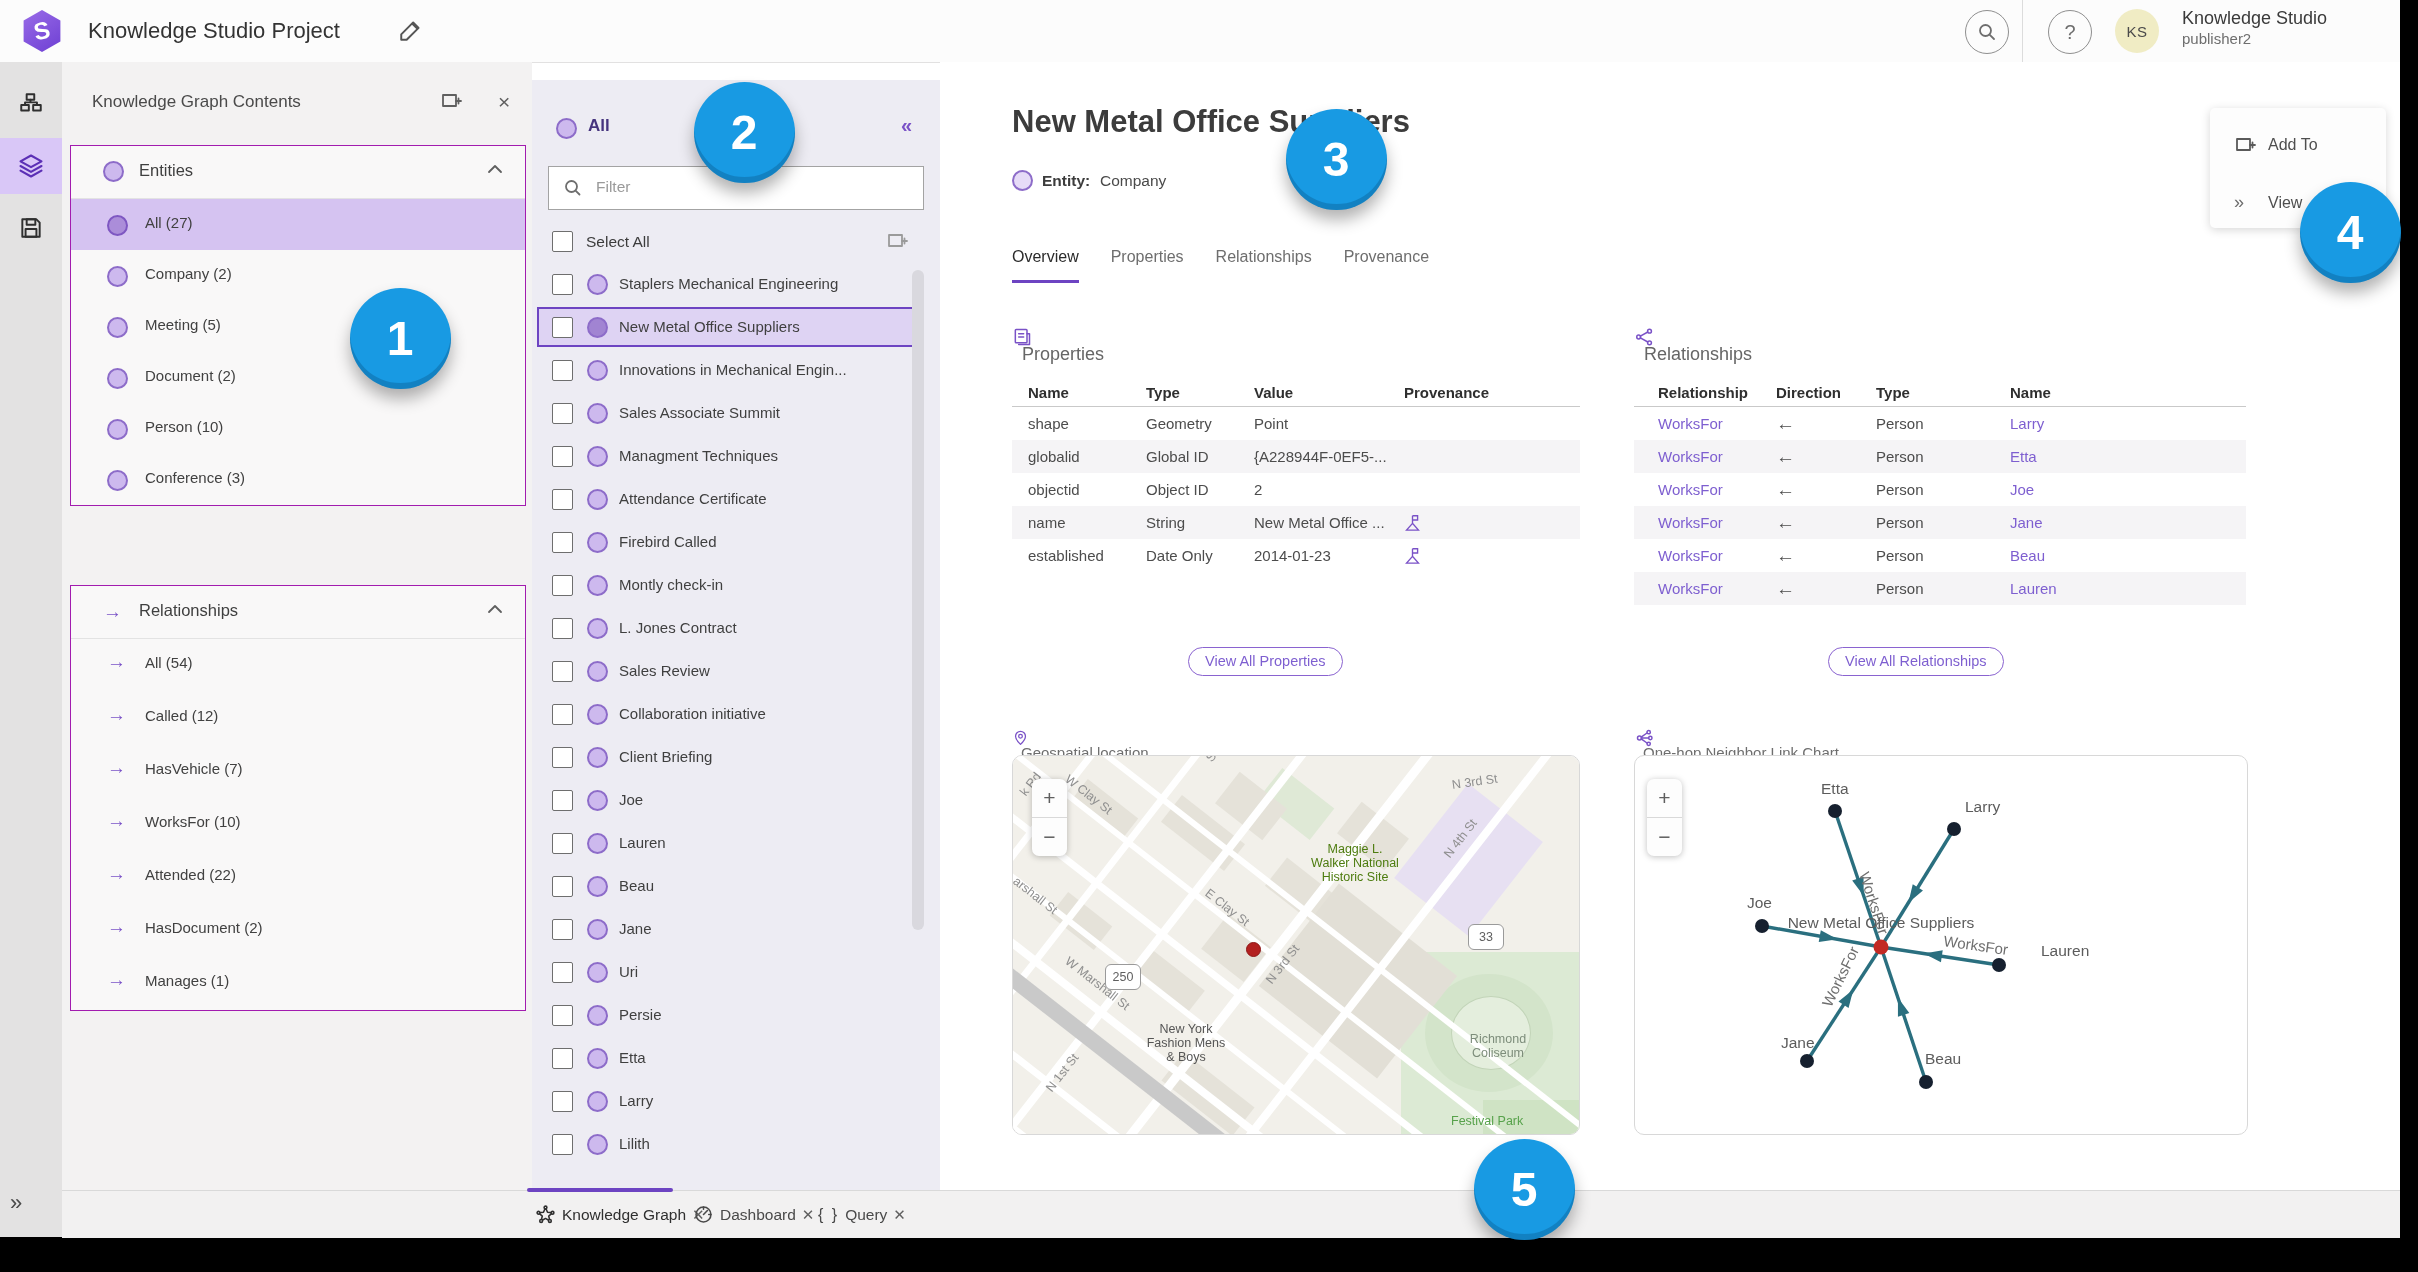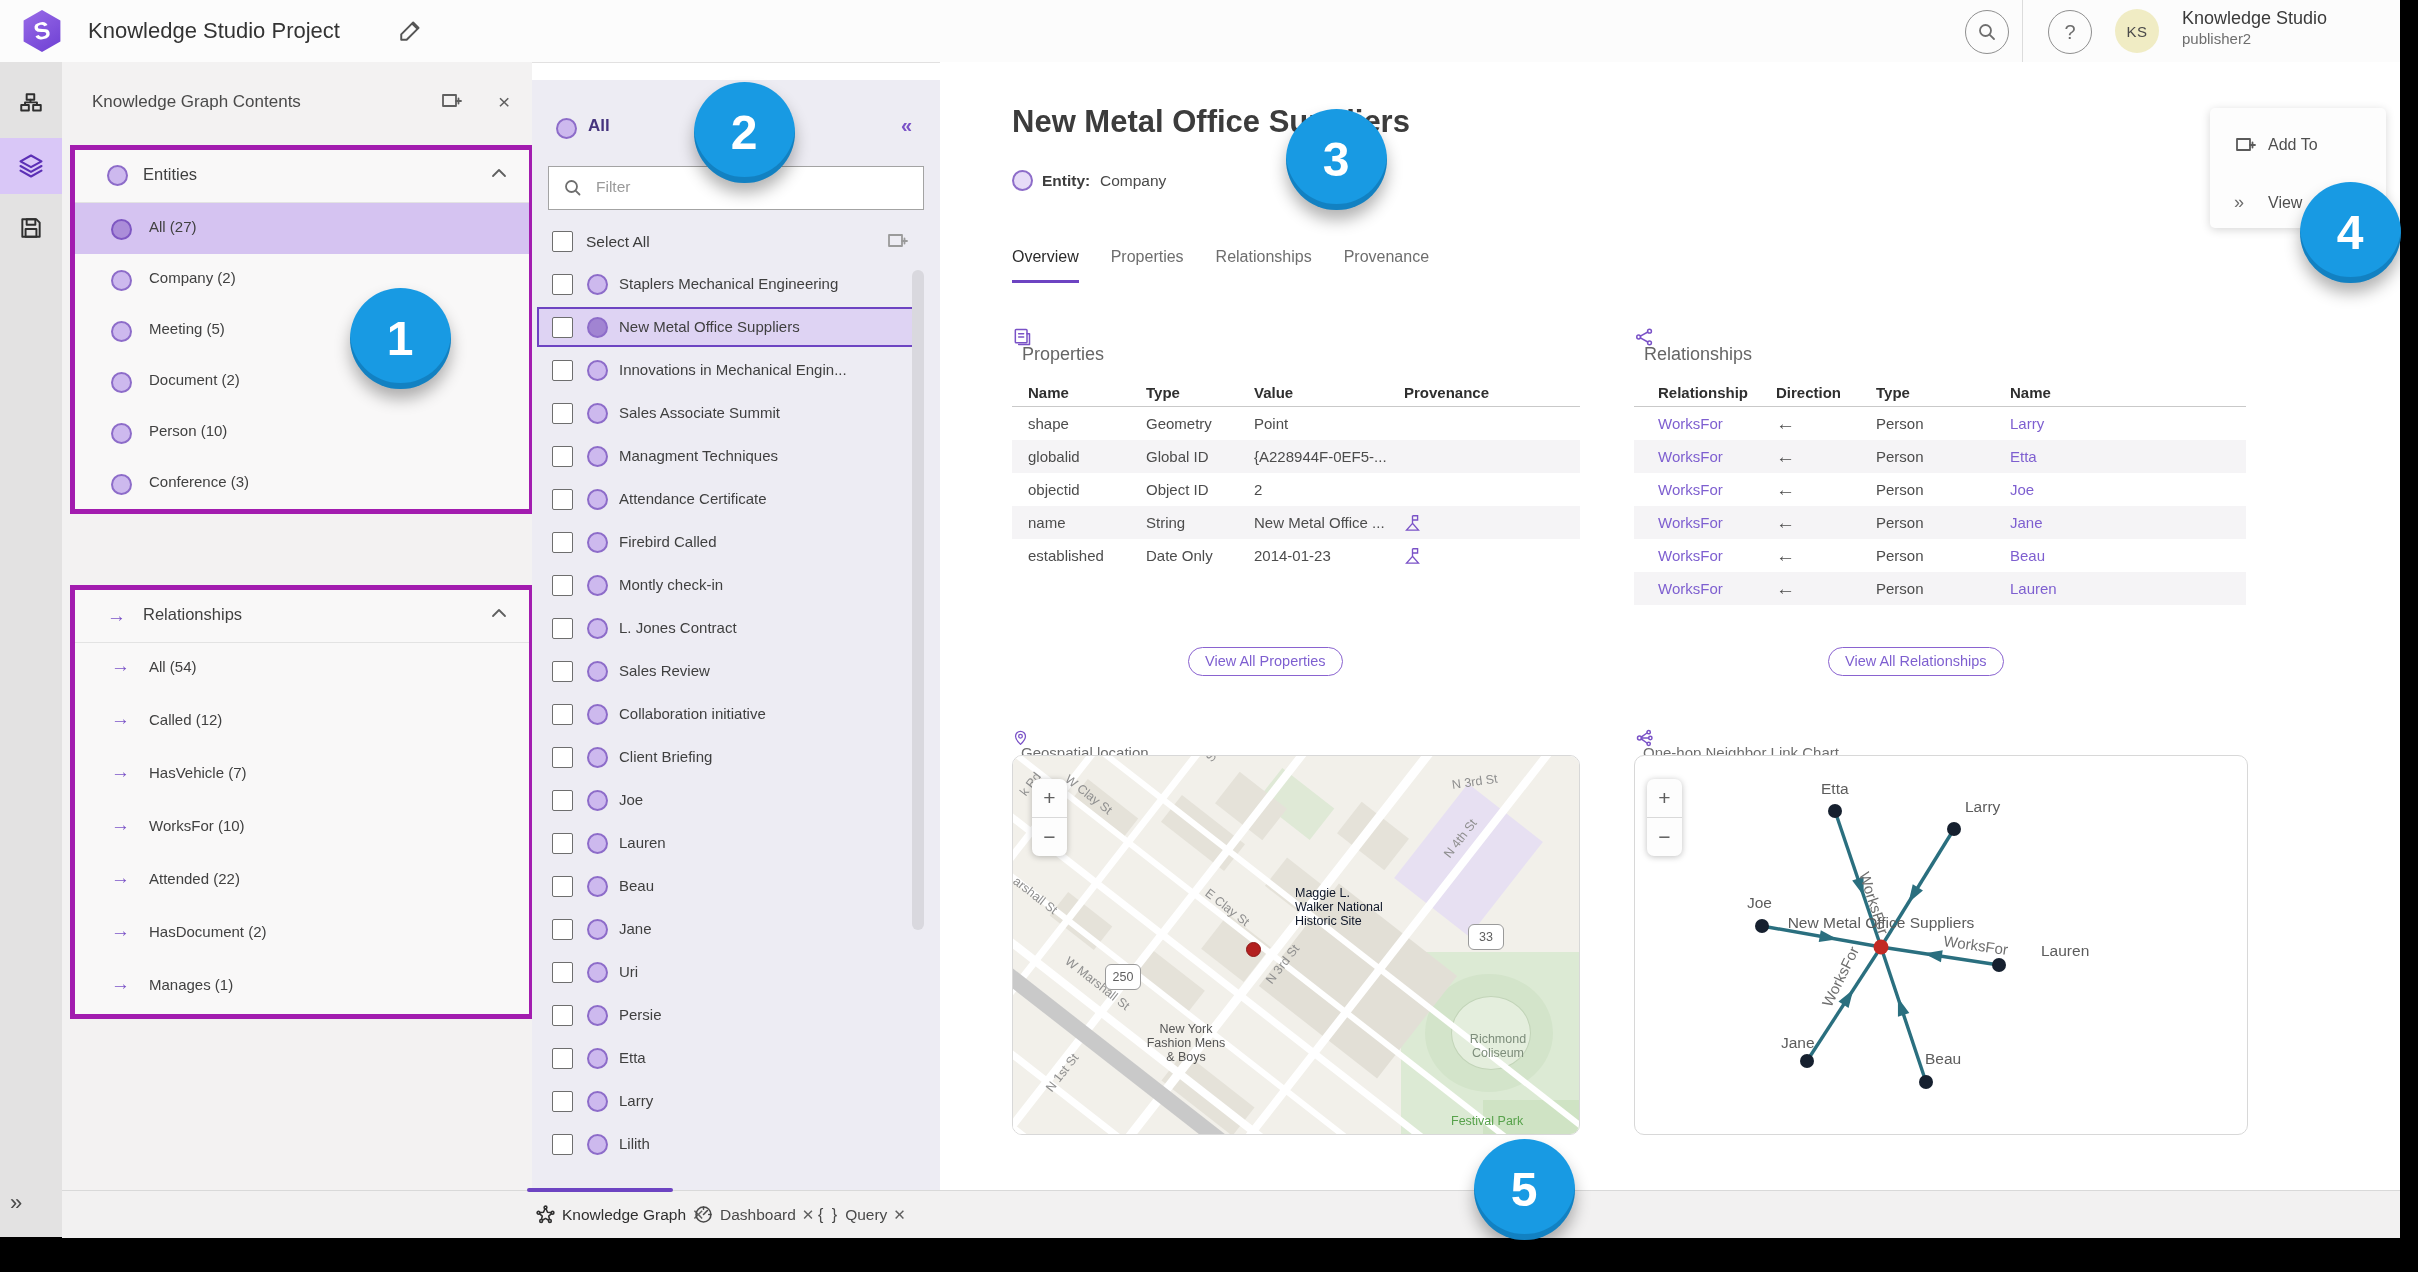--- a/index.html
+++ b/index.html
@@ -31,21 +31,21 @@
   
   .rail{position:absolute;left:0;top:62px;width:62px;height:1175px;background:#e3e2e2;}
   .rail-item{position:absolute;left:0;width:62px;height:56px;display:flex;align-items:center;justify-content:center;color:#2f2f2f;}
   .rail-item.sel{background:#d9c7f7;color:#5b2fb5;}
   .rail-expand{position:absolute;left:10px;top:1128px;font-size:22px;color:#4a4a4a;}
 
   
   .kgc{position:absolute;left:62px;top:62px;width:470px;height:1128px;background:#f3f2f2;}
   .kgc-hdr-title{position:absolute;left:30px;top:30px;font-size:17px;color:#4a4a4a;}
   .kgc-hdr-ic{position:absolute;top:28px;color:#5f5f5f;}
-  .card{position:absolute;left:8px;width:454px;background:#f9f8f8;border:5px solid #a21caf;}
+  .card{position:absolute;left:8px;width:454px;background:#f9f8f8;border:1px solid #a21caf;}
   .sec-hdr{position:relative;height:52px;border-bottom:1px solid #e3e3e3;}
   .sec-hdr .lbl{position:absolute;left:68px;top:15px;font-size:16.5px;color:#3f3f3f;}
   .sec-hdr .chev{position:absolute;right:22px;top:18px;color:#5f5f5f;}
   .ent-circle{width:17px;height:17px;border-radius:50%;background:#cdb9ee;border:2px solid #8d6cc9;display:inline-block;}
   .ent-circle.dark{background:#ab8dd9;border-color:#7e57c2;}
   .rel-arrow{color:#7a52c7;font-size:19px;}
   .ent-row{position:relative;height:51px;}
   .ent-row.sel{background:#d5c3f1;}
   .ent-row .ic{position:absolute;left:36px;top:16px;}
   .ent-row .ic2{position:absolute;left:36px;top:12px;}
@@ -576,21 +576,21 @@
         <div class="street" style="left:455px;top:-60px;width:9px;height:700px"></div>
         <div class="street" style="left:575px;top:-60px;width:8px;height:700px"></div>
         <div class="band" style="left:-80px;top:150px;width:900px;height:16px"></div>
         <div id="map-labels">
             <div class="mlabel" style="left: 4px; top: 34px; color: rgb(143, 143, 143); transform: rotate(-52deg);">k Rd</div>
             <div class="mlabel" style="left: 58px; top: 16px; color: rgb(143, 143, 143); transform: rotate(38deg);">W Clay St</div>
             <div class="mlabel" style="left: 190px; top: 0px; color: rgb(143, 143, 143); transform: rotate(-52deg);">Sal</div>
             <div class="mlabel" style="left: 6px; top: 118px; color: rgb(143, 143, 143); transform: rotate(38deg);">arshall St</div>
             <div class="mlabel" style="left: 198px; top: 130px; color: rgb(143, 143, 143); transform: rotate(38deg);">E Clay St</div>
             <div class="mlabel" style="left: 58px; top: 198px; color: rgb(143, 143, 143); transform: rotate(38deg);">W Marshall St</div>
-            <div class="mlabel" style="left: 282px; top: 86px; color: #0f172a; width: 120px; margin-top: 44px;">Maggie L.
+            <div class="mlabel" style="left: 282px; top: 86px; color: #4d7c0f; text-align: center; width: 120px;">Maggie L.
 Walker National
 Historic Site</div>
             <div class="mlabel" style="left: 438px; top: 22px; color: rgb(143, 143, 143); transform: rotate(-8deg);">N 3rd St</div>
             <div class="mlabel" style="left: 428px; top: 96px; color: rgb(143, 143, 143); transform: rotate(-52deg);">N 4th St</div>
             <div class="mlabel" style="left: 250px; top: 222px; color: rgb(143, 143, 143); transform: rotate(-52deg);">N 3rd St</div>
             <div class="mlabel" style="left: 118px; top: 266px; color: rgb(85, 85, 85); text-align: center; width: 110px;">New York
 Fashion Mens
 &amp; Boys</div>
             <div class="mlabel" style="left: 440px; top: 276px; color: rgb(125, 141, 123); text-align: center; width: 90px;">Richmond
 Coliseum</div>

